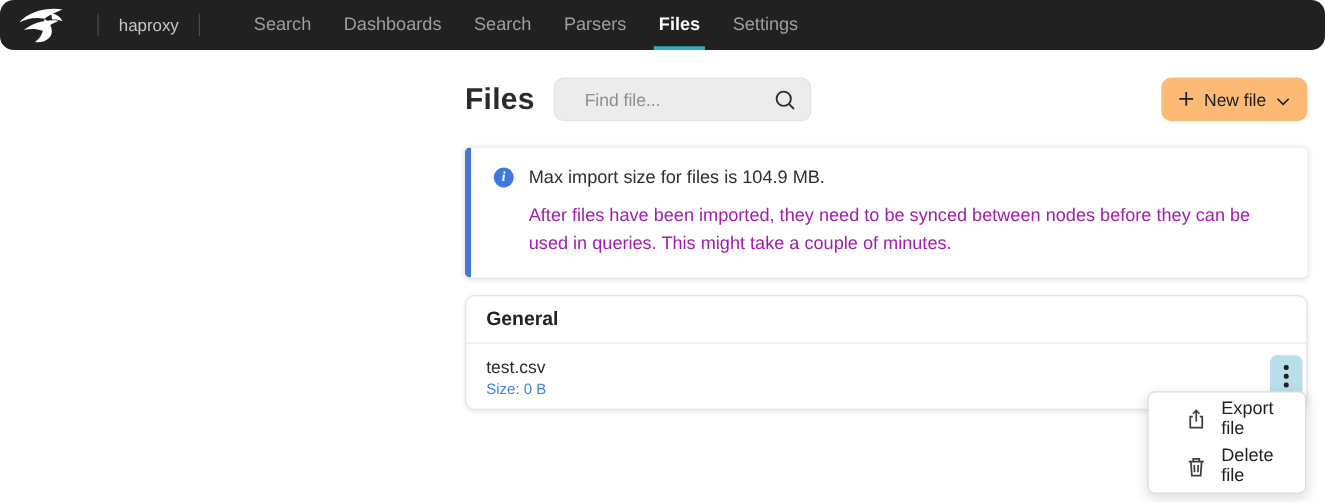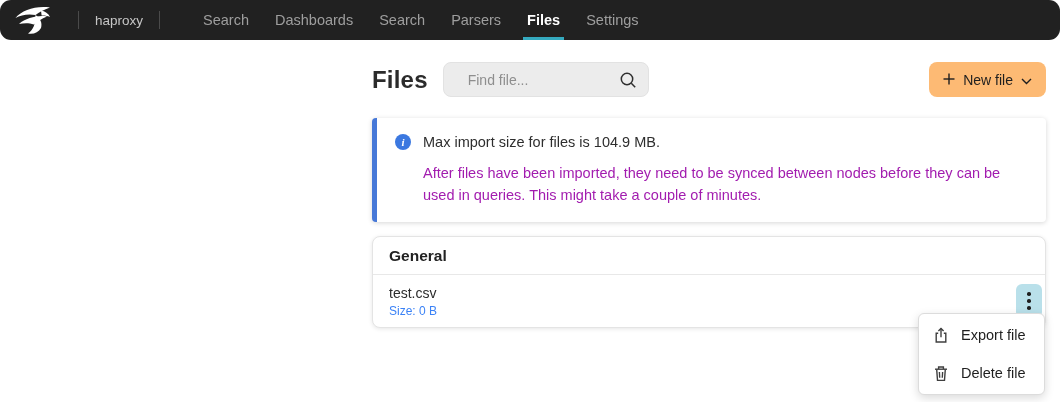--- a/index.html
+++ b/index.html
@@ -63,21 +63,21 @@
   .kebab { margin-left:auto; width:26px; height:34px; background:#b9e0ea; border:none;
            border-radius:6px; display:flex; flex-direction:column; align-items:center;
            justify-content:center; gap:3.5px; cursor:pointer; }
   .dot { width:3.5px; height:3.5px; border-radius:50%; background:#1f1f1f; }
 
   
   .dropdown { position:absolute; top:273px; right:1px; width:127px; background:#fff;
               border:1px solid #dcdcdc; border-radius:6px; padding:2px 0;
               box-shadow:0 3px 10px rgba(0,0,0,0.15); z-index:5; }
   .menu-item { display:flex; align-items:center; gap:12px; height:38px; padding:0 14px;
-               font-size:14.5px; color:#1f1f1f; cursor:pointer; }
+               font-size:14.5px; color:#1f1f1f; cursor:pointer;margin-left:16px; }
   .mi-icon { display:flex; align-items:center; }
 </style>
 </head>
 <body>
 
 <div class="app">
 
   <header class="nav">
     <span class="logo">
       <svg width="44" height="30" viewBox="0 0 44 30">

